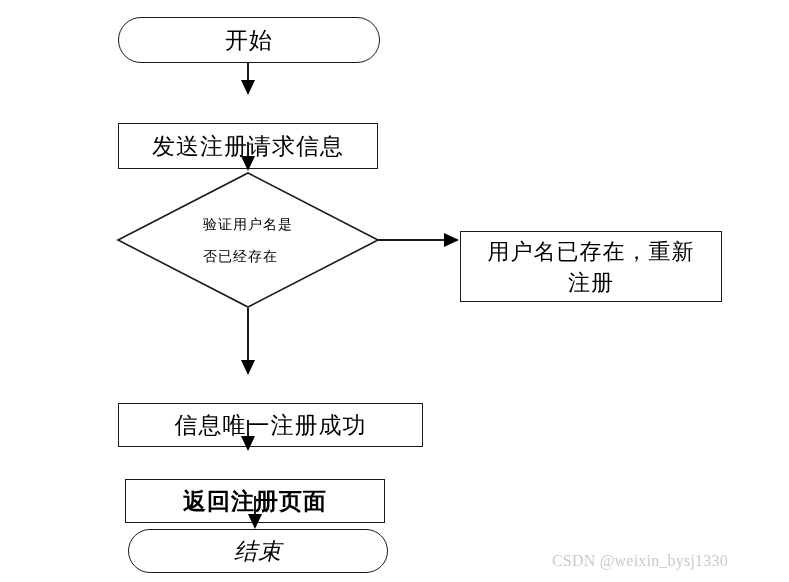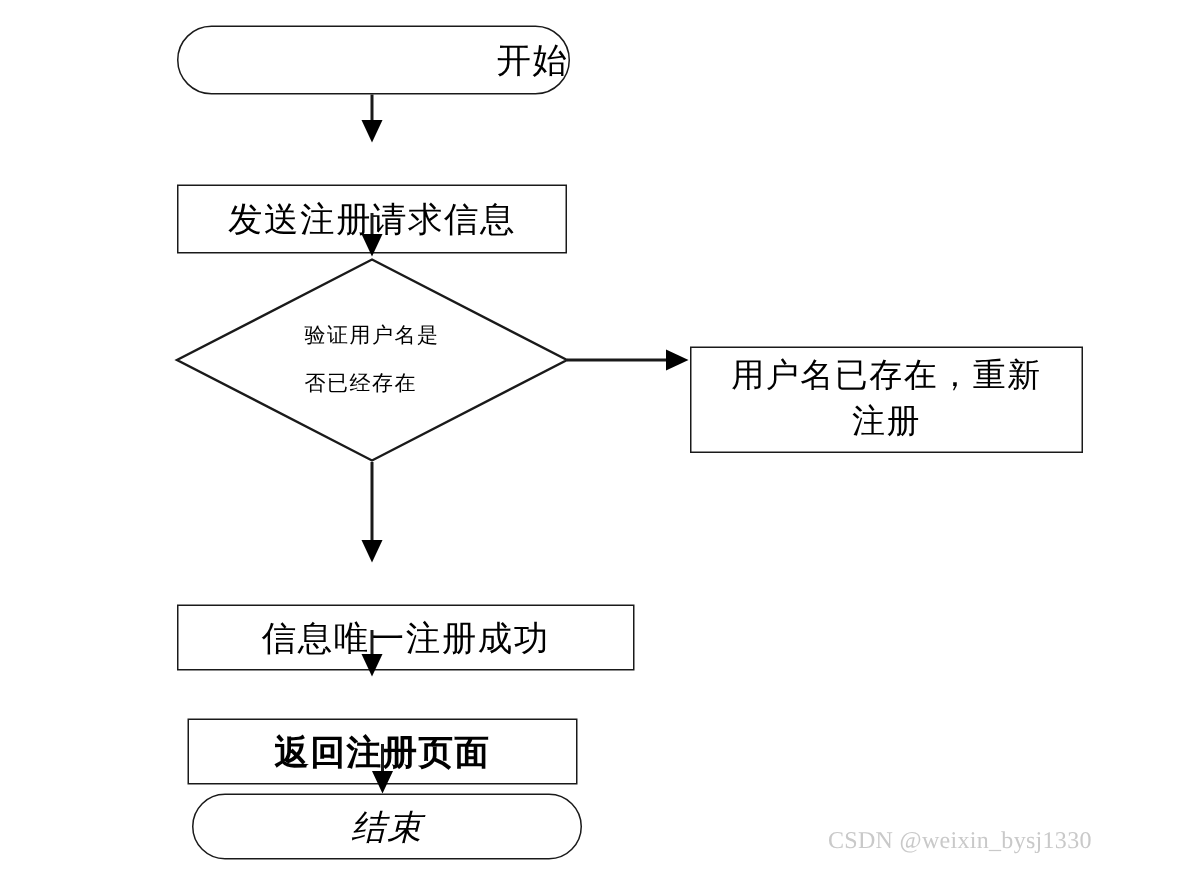--- a/index.html
+++ b/index.html
@@ -94,21 +94,21 @@
     color: #c9c9c9;
     white-space: nowrap;
     letter-spacing: 0.2px;
   }
 </style>
 </head>
 <body>
 
 <div id="canvas">
 
-  <div class="node terminator" style="left:118px; top:17px; width:262px; height:46px;justify-content:flex-end;">
+  <div class="node terminator" style="left:118px; top:17px; width:262px; height:46px;">
     <span>开始</span>
   </div>
 
   <div class="connector" style="left:247px; top:63px; width:2px; height:20px;"></div>
   <div class="arrowhead down" style="left:241px; top:80px;"></div>
 
   <div class="node process" style="left:118px; top:96px; width:260px; height:46px;">
     <span>发送注册请求信息</span>
   </div>
 
@@ -119,21 +119,21 @@
     <svg width="262" height="136" viewBox="0 0 262 136">
       <polygon points="131,1 261,68 131,135 1,68" fill="#ffffff" stroke="#1a1a1a" stroke-width="1.6"></polygon>
     </svg>
     <div class="decision-label">验证用户名是
 否已经存在</div>
   </div>
 
   <div class="connector" style="left:378px; top:239px; width:68px; height:2px;"></div>
   <div class="arrowhead right" style="left:444px; top:233px;"></div>
 
-  <div class="node process two-line" style="left:460px; top:204px; width:262px; height:71px;font-family:Liberation Mono, monospace;">
+  <div class="node process two-line" style="left:460px; top:204px; width:262px; height:71px;">
     <span style="white-space:pre-line;">用户名已存在，重新
 注册</span>
   </div>
 
   <div class="connector" style="left:247px; top:308px; width:2px; height:52px;"></div>
   <div class="arrowhead down" style="left:241px; top:360px;"></div>
 
   <div class="node process" style="left:118px; top:376px; width:305px; height:44px;">
     <span>信息唯一注册成功</span>
   </div>

